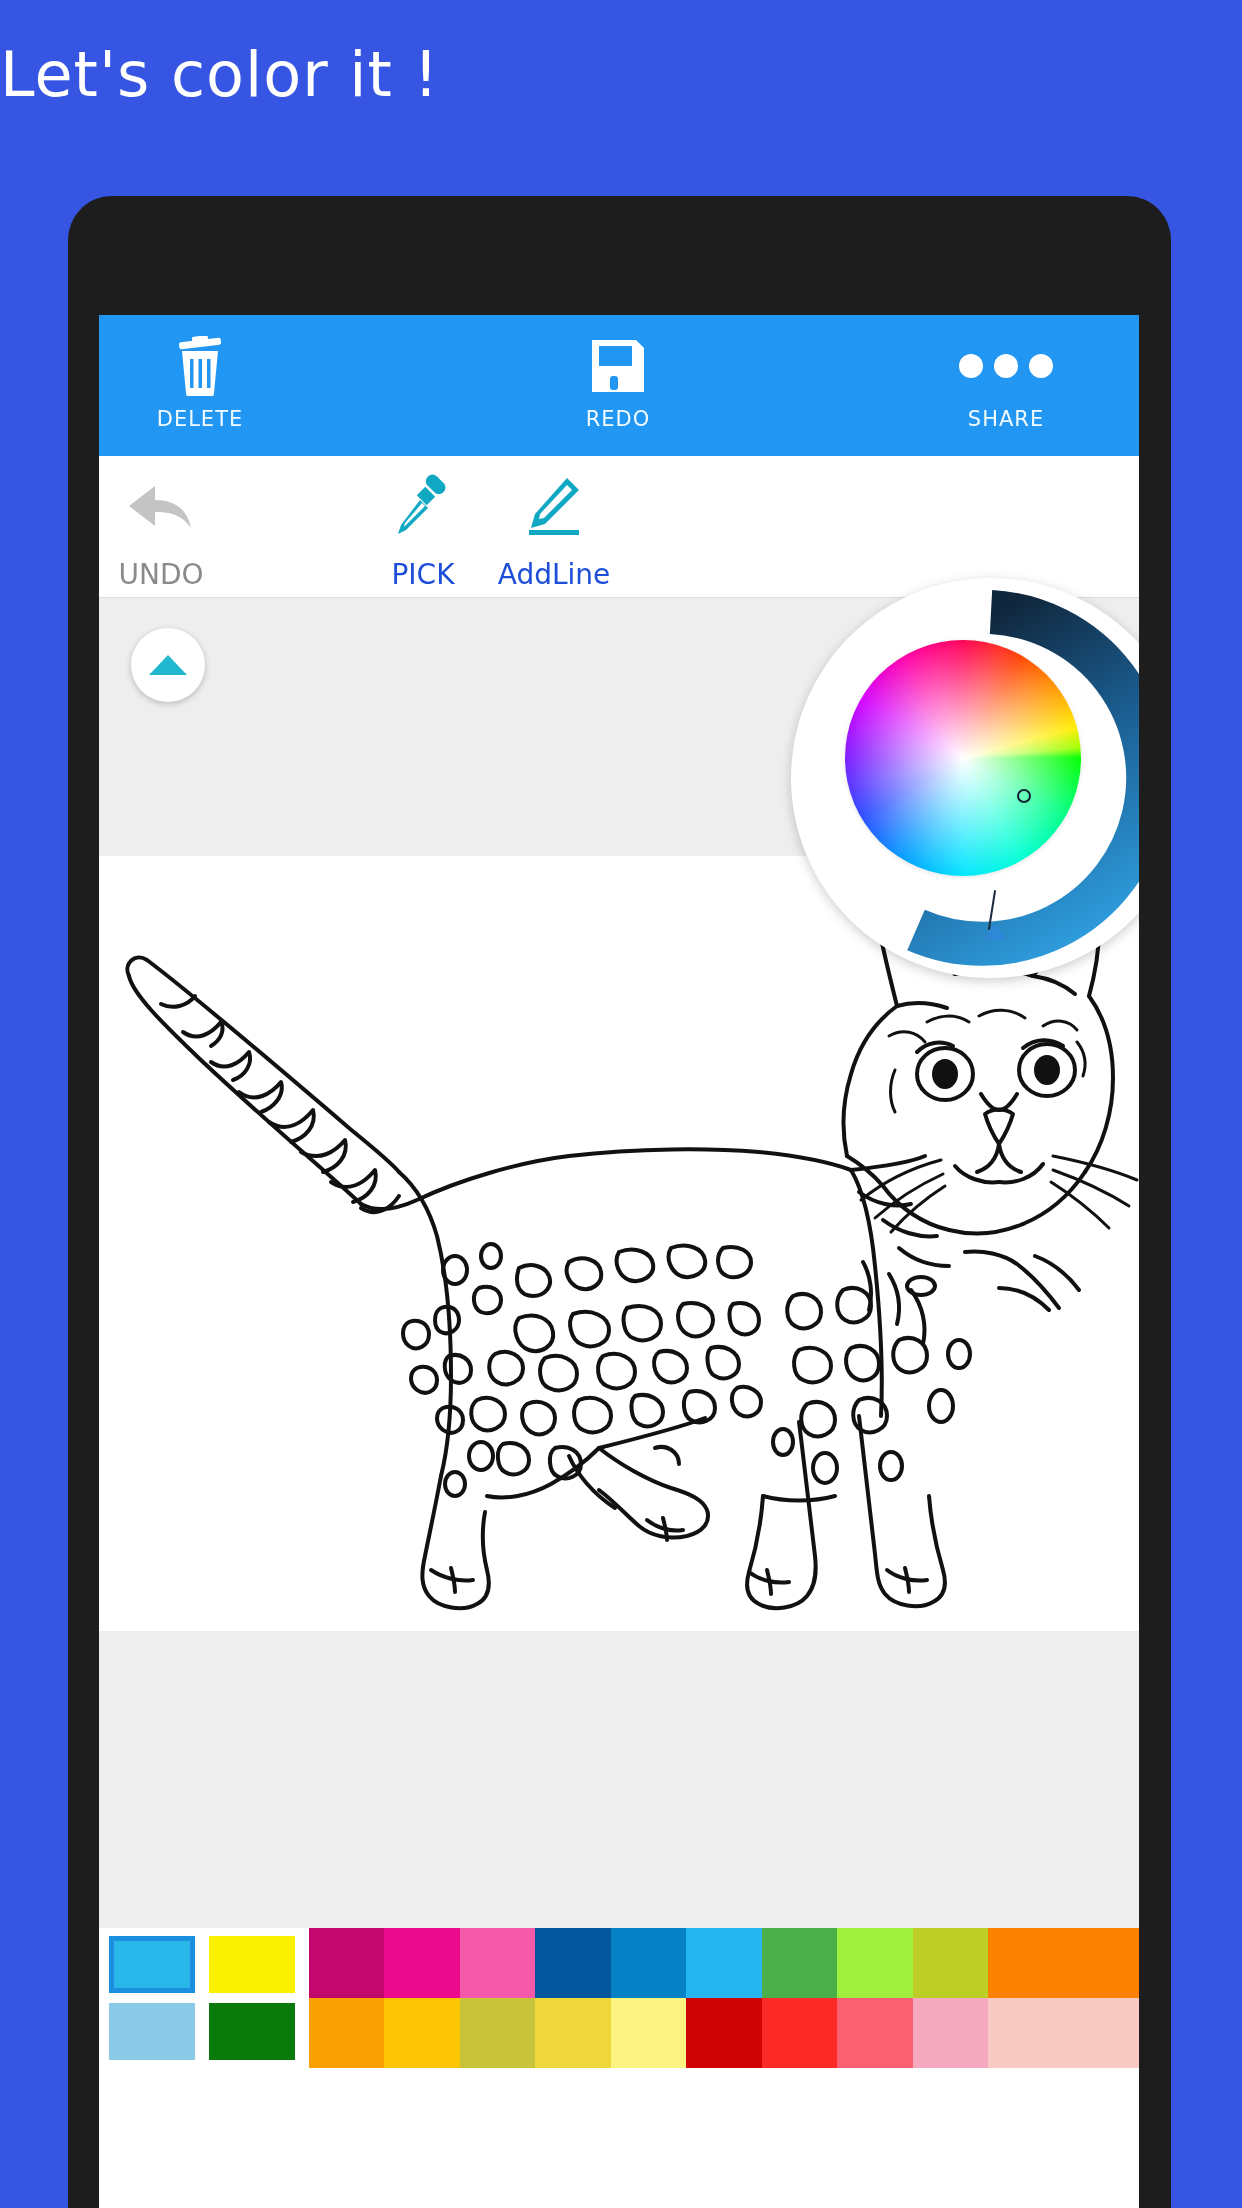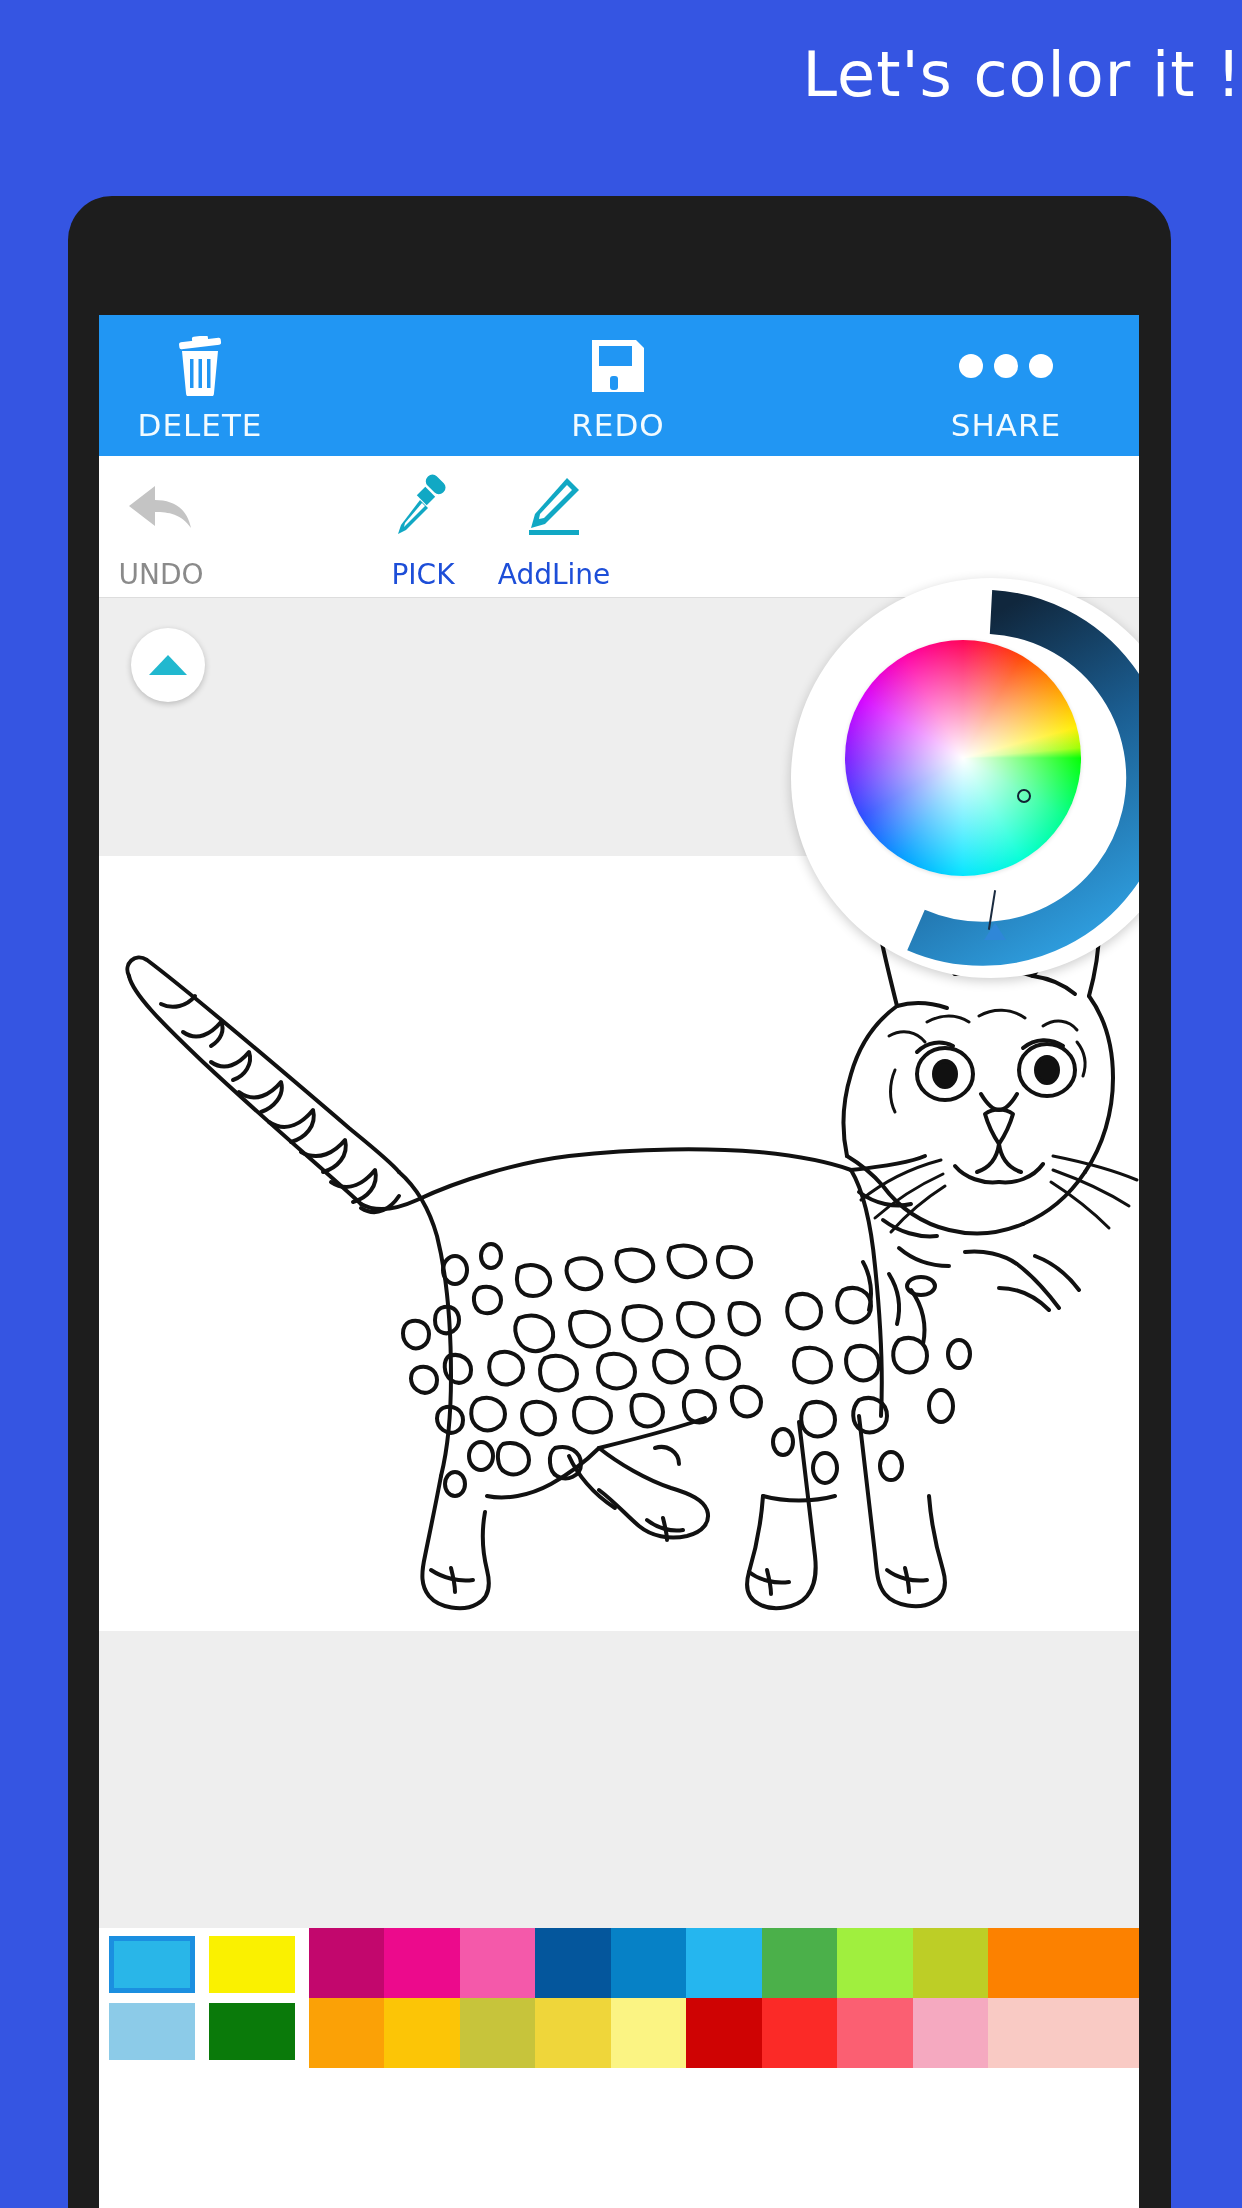--- a/index.html
+++ b/index.html
@@ -7,21 +7,21 @@
   body {
     background:#3555e2;
     font-family:"DejaVu Sans", sans-serif;
     position:relative;
   }
 
   
   #promo-title {
     position:absolute;
     top:38px; left:0; width:1242px;
-    text-align:right;
+    text-align:left;
     color:#ffffff;
     font-size:62px;
     font-weight:400;
     letter-spacing:1px;
     font-family:"DejaVu Sans", sans-serif;
   }
 
   
   #phone-frame {
     position:absolute;
@@ -46,21 +46,21 @@
   }
   .appbar-item {
     position:absolute;
     top:20px;
     width:150px;
     text-align:center;
     color:#ffffff;
   }
   .appbar-item .ic { height:62px; display:flex; align-items:center; justify-content:center; }
   .appbar-item .lbl {
-    font-size:31px; letter-spacing:1px; margin-top:10px;
+    font-size:21px; letter-spacing:1px; margin-top:10px;
     color:#f2fbff;
     font-family:"DejaVu Sans", sans-serif;
   }
   #btn-delete { left:26px; }
   #btn-share  { left:235px; }
   #btn-save   { left:444px; }
   #btn-more   { left:832px; }
 
   
   #tool-bar {

